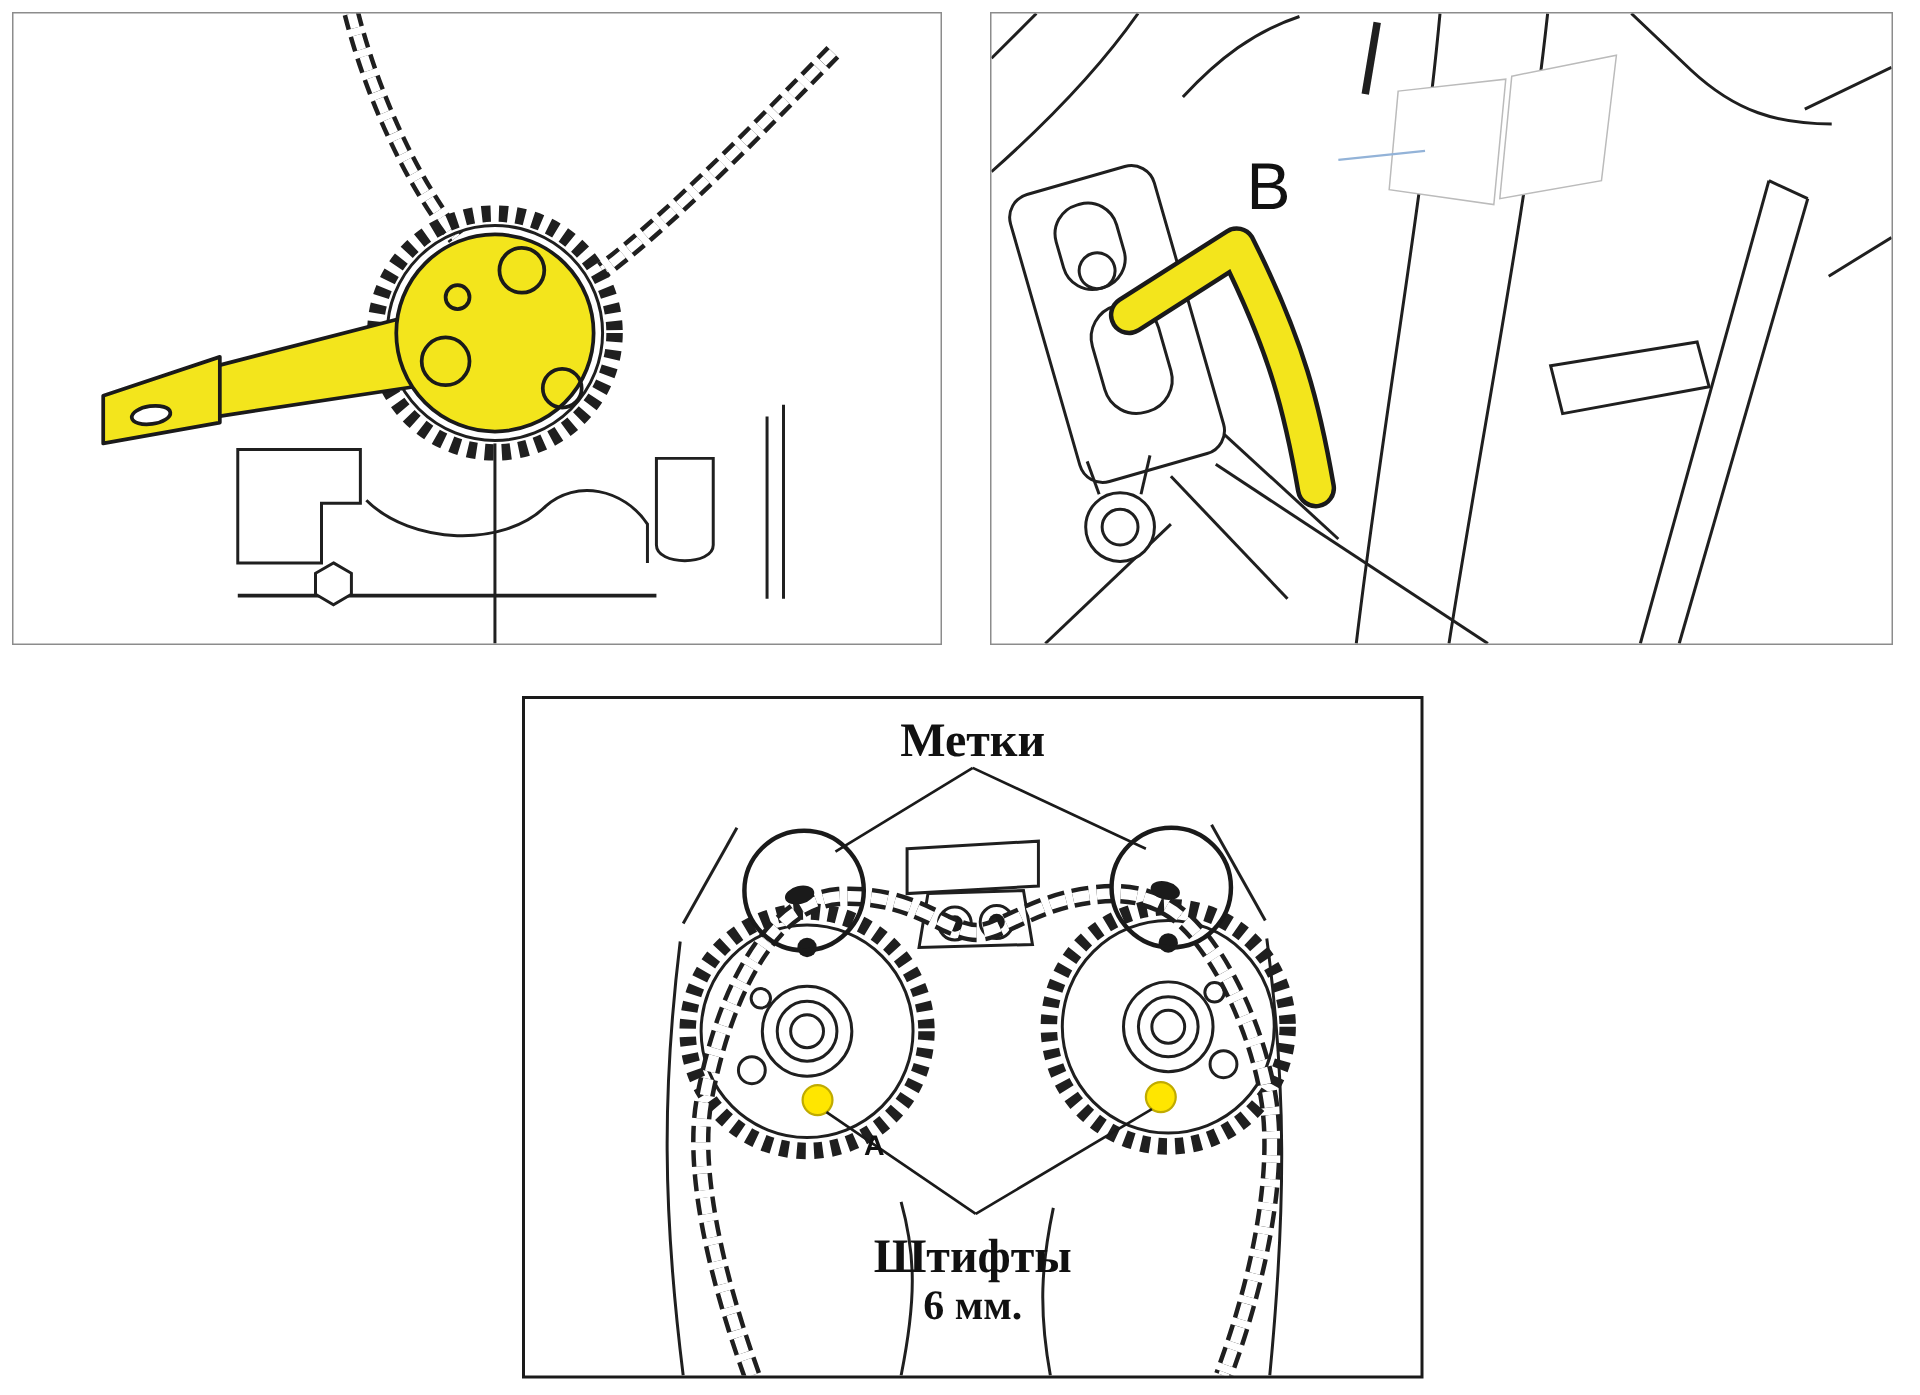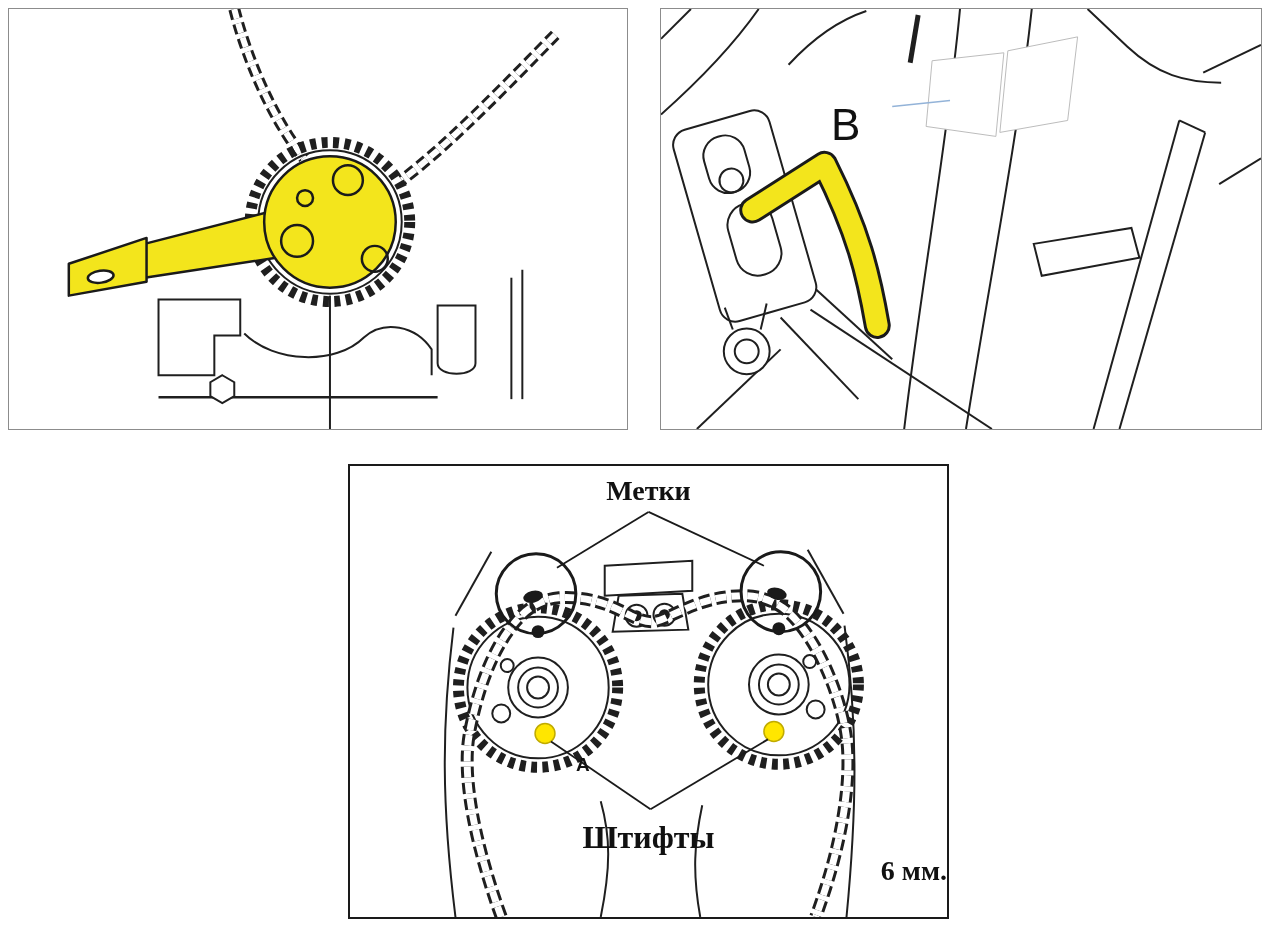--- a/index.html
+++ b/index.html
@@ -27,23 +27,23 @@
   
   .label-b {
     position:absolute; left:170px; top:94px;
     font-size:44px; color:#111; line-height:1;
   }
   .serif-label {
     position:absolute; left:0; width:100%; text-align:center;
     font-family:"Liberation Serif","DejaVu Serif",serif;
     font-weight:700; color:#111; line-height:1.1;
   }
-  .marks-label { top:10px;  font-size:28px; }
+  .marks-label { top:10px;  font-size:32px; }
   .pins-1      { top:354px; font-size:32px; }
-  .pins-2      { top:390px; font-size:28px;text-align:right; }
+  .pins-2      { top:390px; font-size:28px; }
   .a-label {
     position:absolute; left:226px; top:288px;
     font-size:19px; font-weight:700; color:#111;
     font-family:"Liberation Sans",sans-serif;
   }
 </style>
 </head>
 <body>
 
 <div class="canvas">

